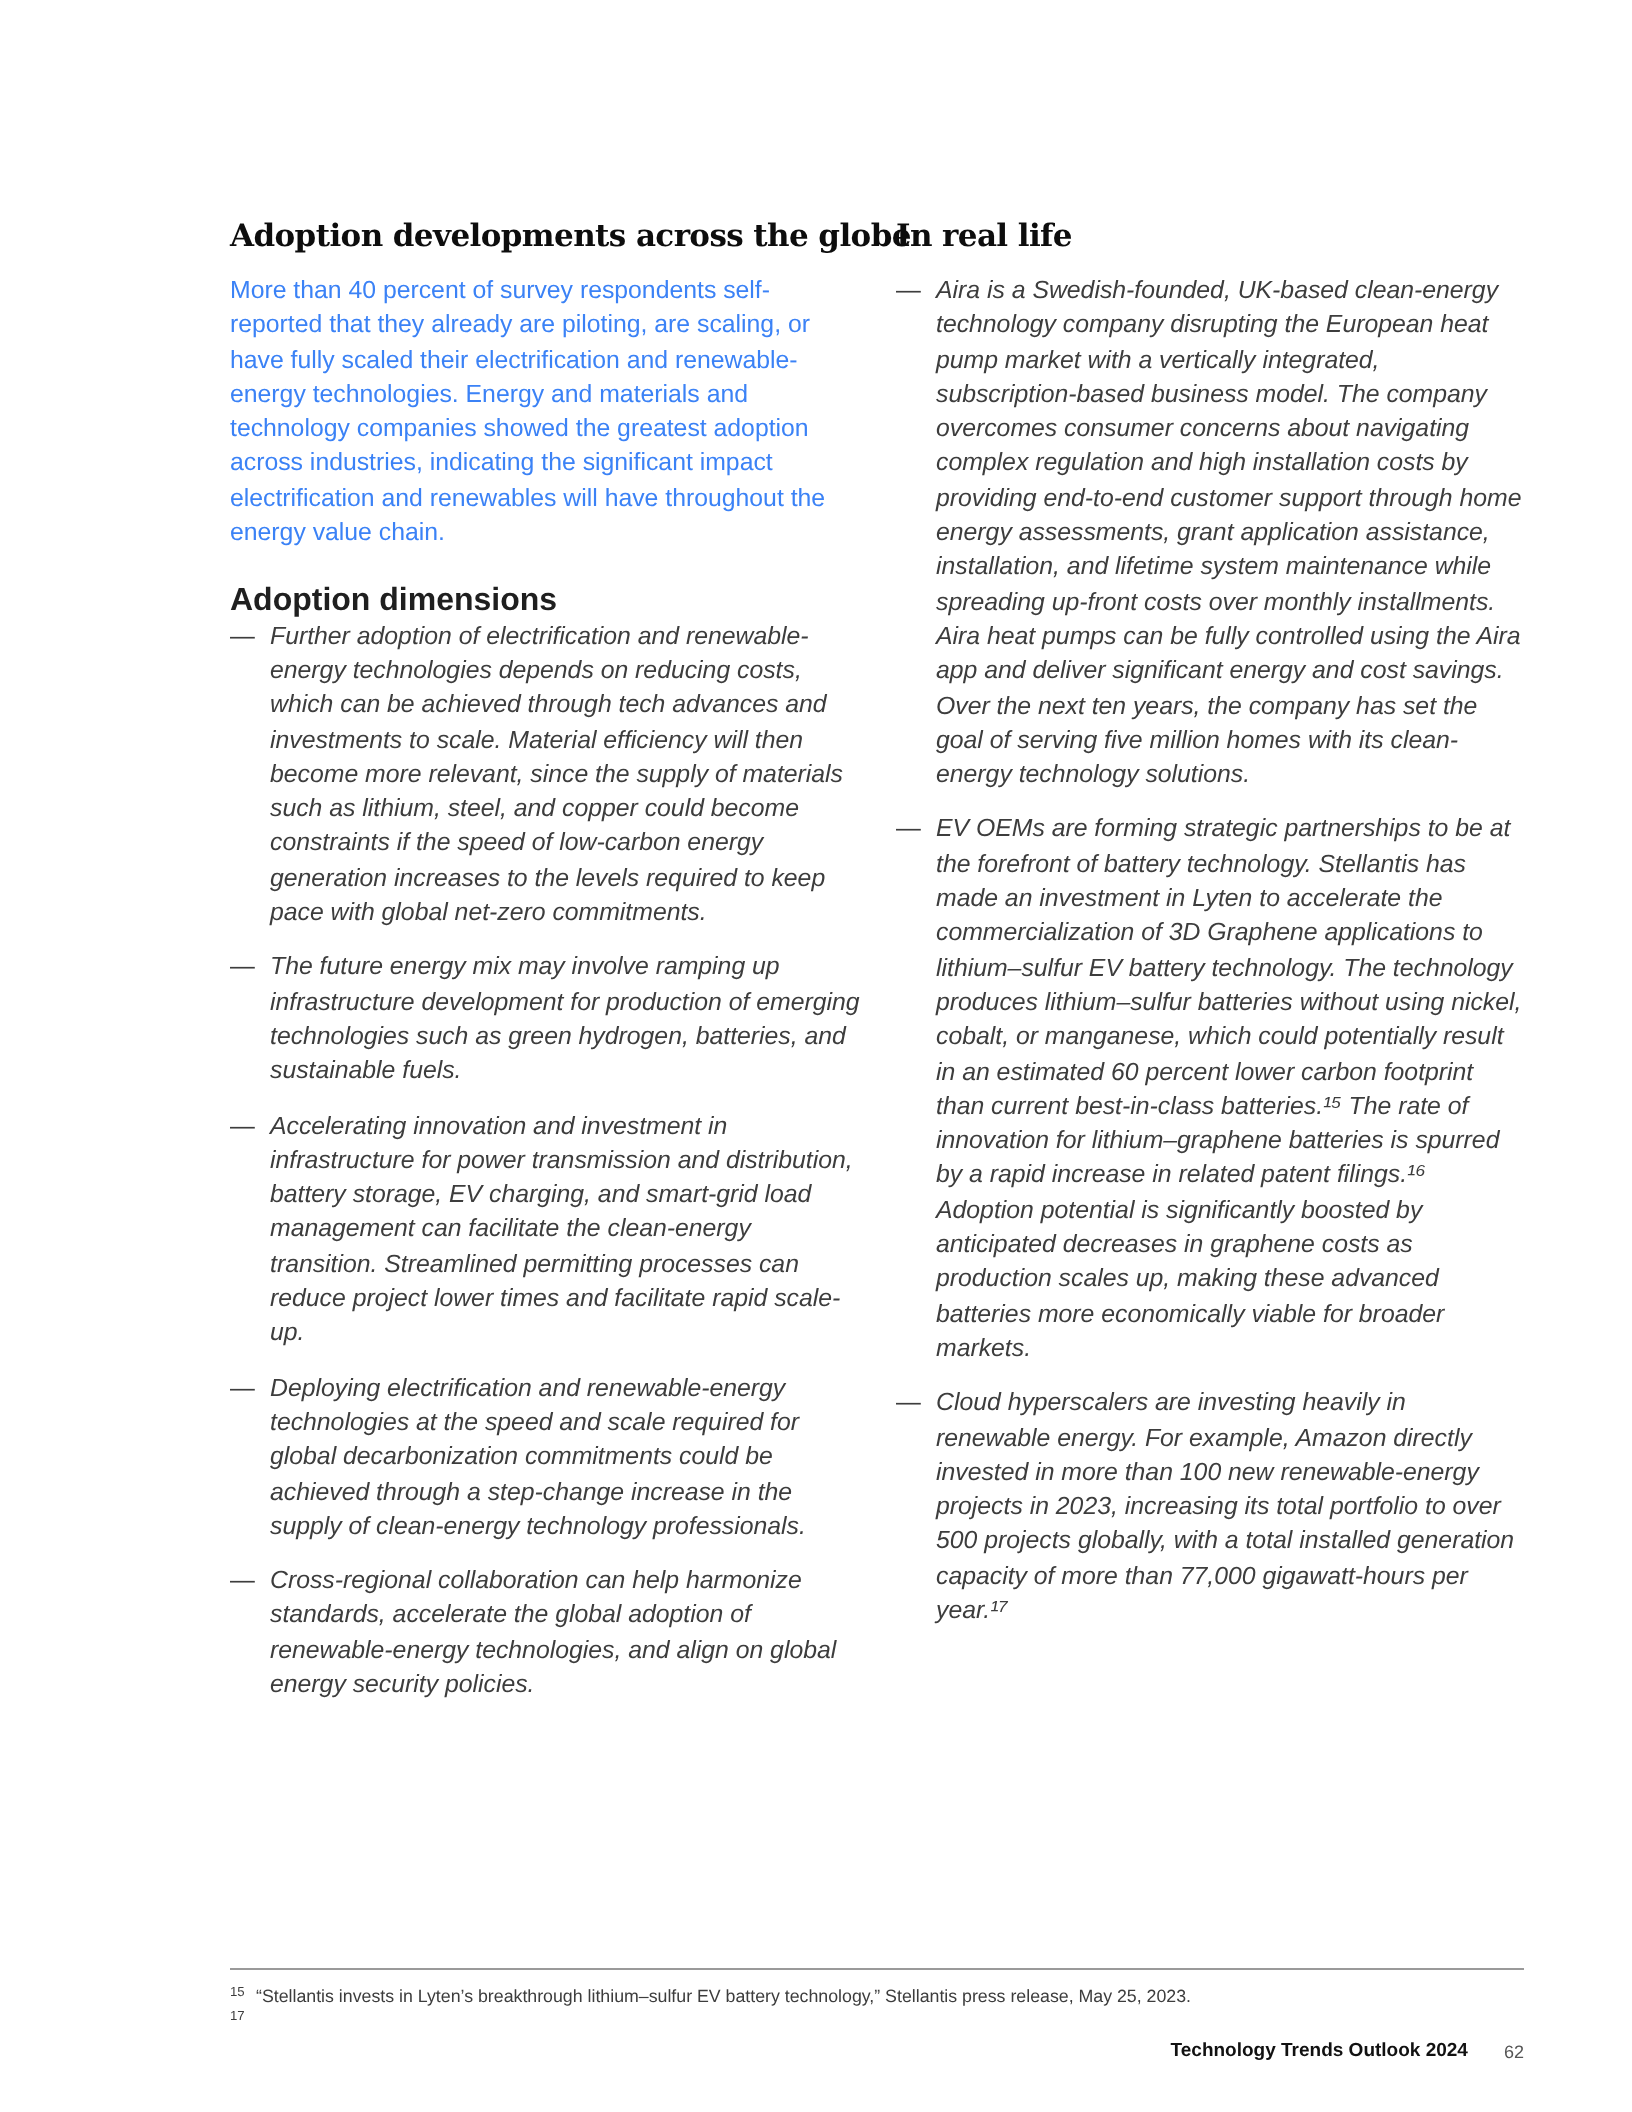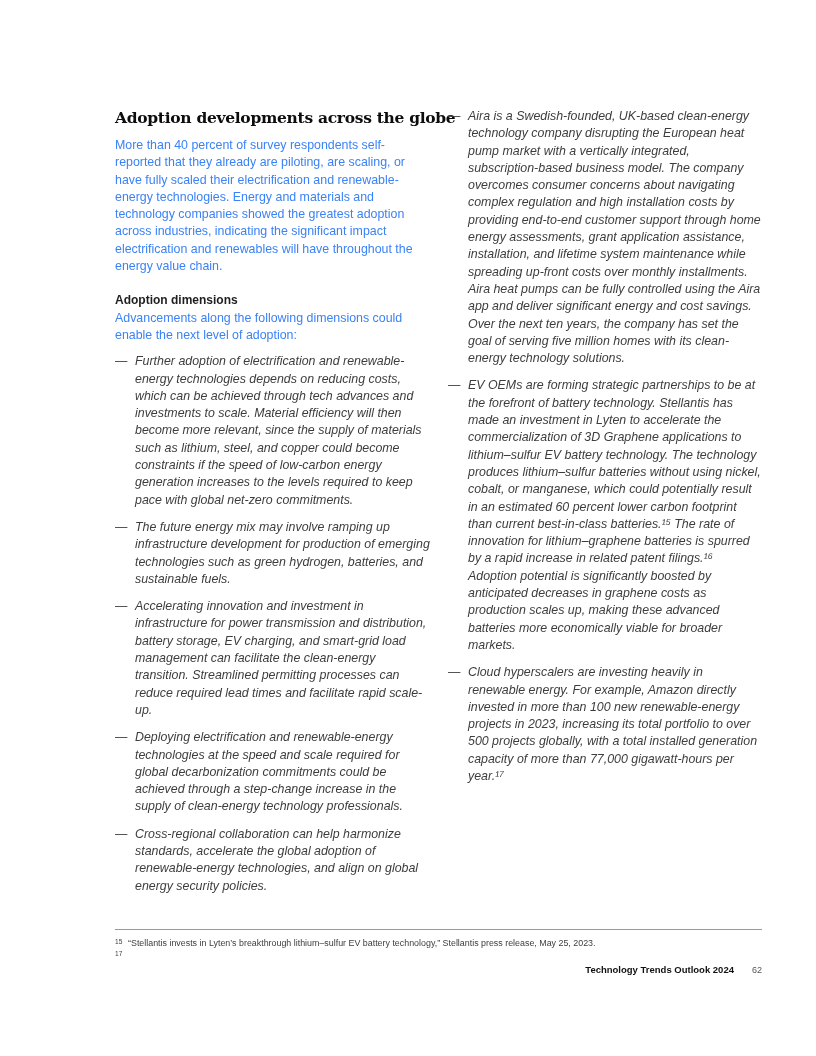--- a/index.html
+++ b/index.html
@@ -30,58 +30,58 @@
     white-space: nowrap;
   }
   .body-text {
     font-size: 12.4px;
     line-height: 17.3px;
     margin: 0 0 17px 0;
     color: #3b82f6;
   }
   .body-text.tight { margin: 0 0 9px 0; }
   .sub-heading {
-    font-size: 12px;
+    font-size: 16px;
     line-height: 17.3px;
     font-weight: bold;
     color: #1f1f1f;
     margin: 1px 0 0 0;
   }
   .dash-list { list-style: none; margin: 0; padding: 0; }
   .bullet-item {
     display: flex;
     font-size: 12.4px;
     line-height: 17.3px;
     margin-bottom: 10px;
     color: #3d3d3d;
   }
   .bullet-dash { width: 20px; flex-shrink: 0; }
   .bullet-text { flex: 1; font-style: italic; }
   .footnotes {
     position: absolute;
-    left: 115px; top: 929px;
+    left: 115px; top: 984px;
     width: 647px;
     border-top: 1px solid #9a9a9a;
     padding-top: 7px;
   }
   .footnote {
     font-size: 8.9px;
     line-height: 12px;
     color: #3d3d3d;
     padding-left: 13px;
     position: relative;
   }
   .footnote .fn-num {
     position: absolute;
     left: 0; top: -1px;
     font-size: 6.6px;
   }
   .page-footer {
     position: absolute;
-    right: 54px; top: 964px;
+    right: 54px; top: 1020px;
     display: flex;
     gap: 18px;
     align-items: center;
   }
   .footer-title {
     font-size: 9.5px;
     font-weight: bold;
     color: #111111;
   }
   .footer-page {
@@ -91,46 +91,46 @@
 </style>
 </head>
 <body>
 
 <div class="columns">
 
   <div class="col">
     <h1 class="serif-heading">Adoption developments across the globe</h1>
     <p class="body-text">More than 40 percent of survey respondents self-reported that they already are piloting, are scaling, or have fully scaled their electrification and renewable-energy technologies. Energy and materials and technology companies showed the greatest adoption across industries, indicating the significant impact electrification and renewables will have throughout the energy value chain.</p>
     <h2 class="sub-heading">Adoption dimensions</h2>
-    <p class="body-text tight">Advancements along the following dimensions could enable the next level of adoption:</p>
     <ul class="dash-list">
       <li class="bullet-item">
         <span class="bullet-dash">—</span>
         <span class="bullet-text">Further adoption of electrification and renewable-energy technologies depends on reducing costs, which can be achieved through tech advances and investments to scale. Material efficiency will then become more relevant, since the supply of materials such as lithium, steel, and copper could become constraints if the speed of low-carbon energy generation increases to the levels required to keep pace with global net-zero commitments.</span>
       </li>
       <li class="bullet-item">
         <span class="bullet-dash">—</span>
         <span class="bullet-text">The future energy mix may involve ramping up infrastructure development for production of emerging technologies such as green hydrogen, batteries, and sustainable fuels.</span>
       </li>
       <li class="bullet-item">
         <span class="bullet-dash">—</span>
-        <span class="bullet-text">Accelerating innovation and investment in infrastructure for power transmission and distribution, battery storage, EV charging, and smart-grid load management can facilitate the clean-energy transition. Streamlined permitting processes can reduce required lead times and facilitate rapid scale-up.</span>
+        <span class="bullet-text">Accelerating innovation and investment in infrastructure for power transmission and distribution, battery storage, EV charging, and smart-grid load management can facilitate the clean-energy transition. Streamlined permitting processes can reduce project lower times and facilitate rapid scale-up.</span>
       </li>
       <li class="bullet-item">
         <span class="bullet-dash">—</span>
         <span class="bullet-text">Deploying electrification and renewable-energy technologies at the speed and scale required for global decarbonization commitments could be achieved through a step-change increase in the supply of clean-energy technology professionals.</span>
       </li>
       <li class="bullet-item">
         <span class="bullet-dash">—</span>
         <span class="bullet-text">Cross-regional collaboration can help harmonize standards, accelerate the global adoption of renewable-energy technologies, and align on global energy security policies.</span>
       </li>
     </ul>
   </div>
 
   <div class="col">
+    <h1 class="serif-heading">In real life</h1>
     <ul class="dash-list">
       <li class="bullet-item">
         <span class="bullet-dash">—</span>
         <span class="bullet-text">Aira is a Swedish-founded, UK-based clean-energy technology company disrupting the European heat pump market with a vertically integrated, subscription-based business model. The company overcomes consumer concerns about navigating complex regulation and high installation costs by providing end-to-end customer support through home energy assessments, grant application assistance, installation, and lifetime system maintenance while spreading up-front costs over monthly installments. Aira heat pumps can be fully controlled using the Aira app and deliver significant energy and cost savings. Over the next ten years, the company has set the goal of serving five million homes with its clean-energy technology solutions.</span>
       </li>
       <li class="bullet-item">
         <span class="bullet-dash">—</span>
         <span class="bullet-text">EV OEMs are forming strategic partnerships to be at the forefront of battery technology. Stellantis has made an investment in Lyten to accelerate the commercialization of 3D Graphene applications to lithium–sulfur EV battery technology. The technology produces lithium–sulfur batteries without using nickel, cobalt, or manganese, which could potentially result in an estimated 60 percent lower carbon footprint than current best-in-class batteries.¹⁵ The rate of innovation for lithium–graphene batteries is spurred by a rapid increase in related patent filings.¹⁶ Adoption potential is significantly boosted by anticipated decreases in graphene costs as production scales up, making these advanced batteries more economically viable for broader markets.</span>
       </li>
       <li class="bullet-item">

